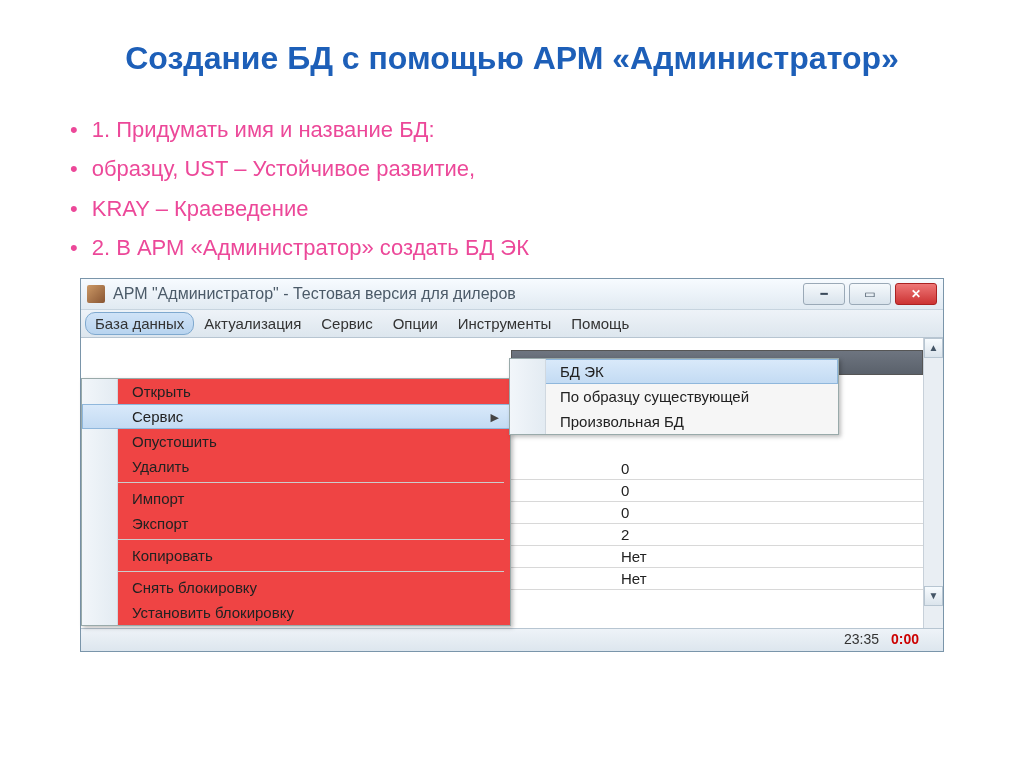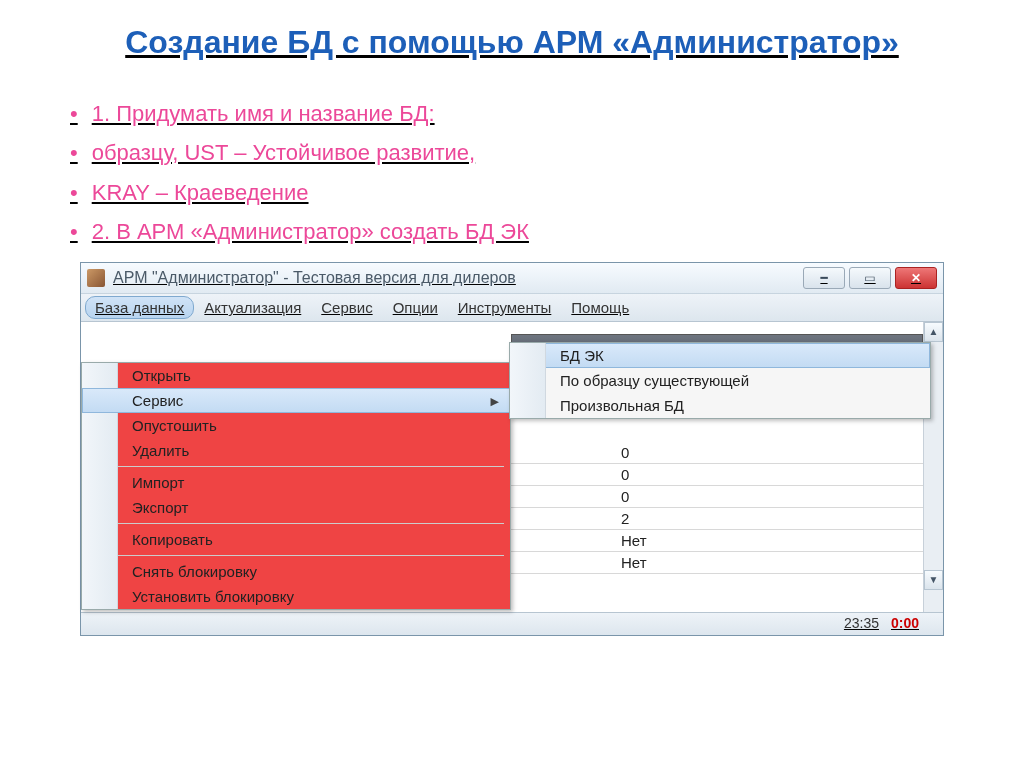--- a/index.html
+++ b/index.html
@@ -4,22 +4,21 @@
 <style>
   * { box-sizing: border-box; margin: 0; padding: 0; }
   body {
     font-family: Arial, sans-serif;
     background: #fff;
     width: 1024px;
     height: 767px;
     overflow: hidden;
   }
   .slide {
-    padding: 22px 50px;
-    text-decoration: underline;
+    padding: 38px 50px;
   }
   .slide-title {
     text-align: center;
     color: #1d5fb8;
     font-size: 32px;
     font-weight: bold;
     line-height: 1.3;
     margin-bottom: 30px;
   }
   .bullets {
@@ -127,21 +126,21 @@
   }
   .dropdown-menu .icon-strip {
     position:absolute; left:0; top:0; bottom:0;
     width:36px;
     background: linear-gradient(to right,#f2f6fa,#e3ebf2);
     border-right:1px solid #d0d8e0;
   }
   .submenu {
     position:absolute;
     left: 428px; top: 20px;
-    width: 422px;
+    width: 330px;
     background:#f6f6f6;
     border: 1px solid #9aa;
     box-shadow: 2px 2px 4px rgba(0,0,0,.25);
     z-index: 6;
   }
   .submenu .sm-item {
     padding: 4px 12px 4px 50px;
     color:#222;
   }
   .submenu .sm-item.highlight {

